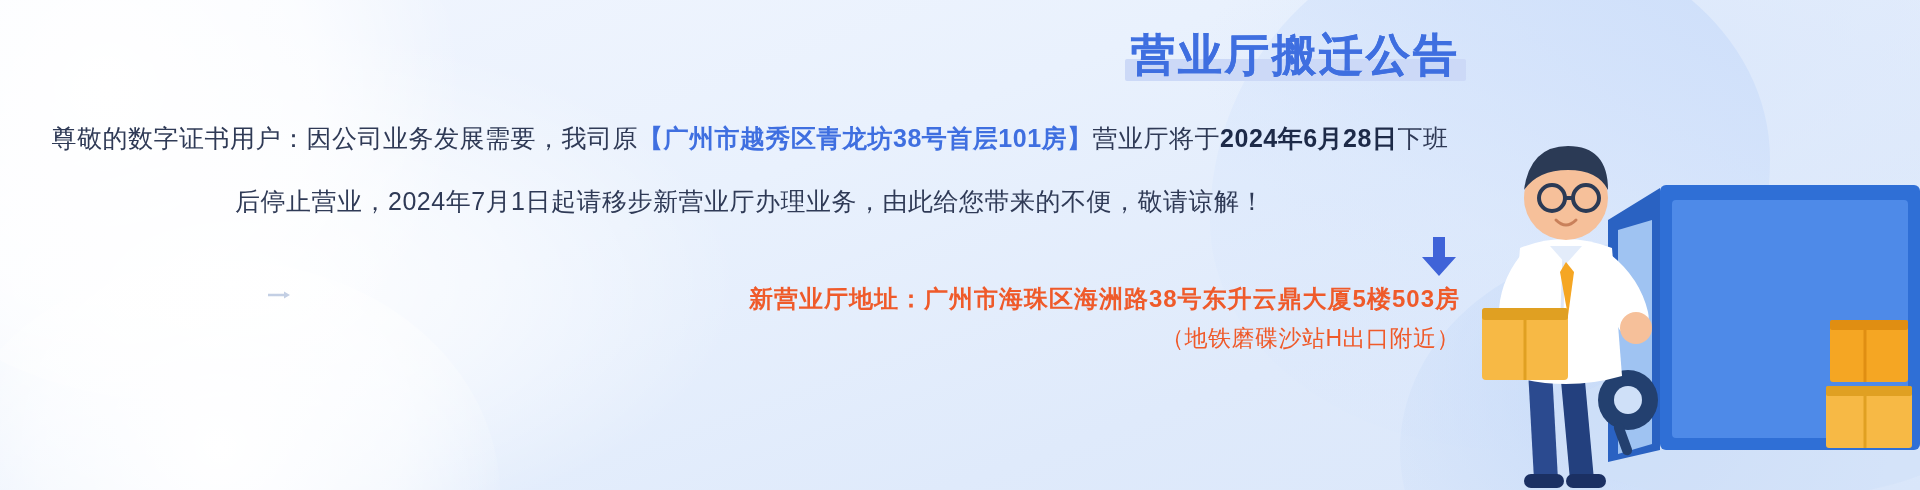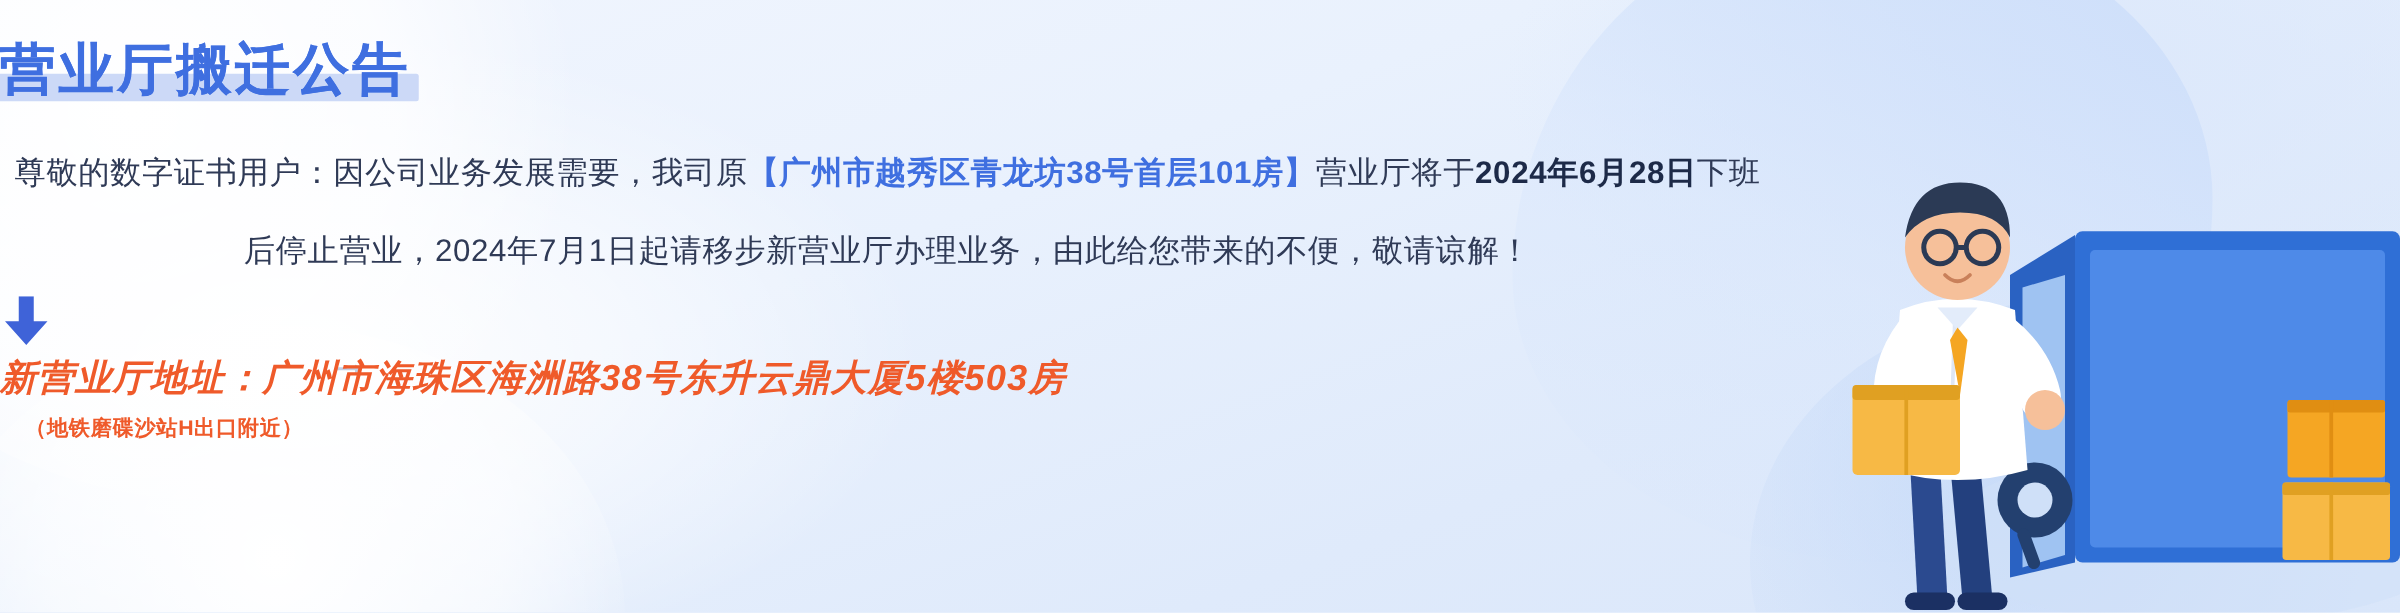--- a/index.html
+++ b/index.html
@@ -36,21 +36,21 @@
   }
   .swoosh2 {
     position:absolute; right:0px; bottom:-170px;
     width:520px; height:420px; border-radius:50%;
     background: radial-gradient(circle at 40% 35%, rgba(198,218,248,.85) 0%, rgba(210,227,250,0) 70%);
   }
 
   
   .content {
     position:absolute; left:0; top:0; width:1460px; height:490px;
-    display:flex; flex-direction:column; align-items:flex-start;
+    display:flex; flex-direction:column; align-items:flex-end;
     padding-top:26px;
   }
 
   
   .title-wrap { position:relative; display:inline-block; margin-bottom:22px; }
   .title-hl {
     position:absolute; left:-6px; right:-6px; bottom:4px; height:22px;
     background:#ccd9f7; border-radius:2px; z-index:0;
   }
   .title {
@@ -68,27 +68,26 @@
   .para .hl-blue { color:#3f6fe0; font-weight:bold; }
   .para .hl-bold { color:#1d2a48; font-weight:bold; }
 
   
   .arrow-row { height:40px; display:flex; align-items:center; justify-content:center; margin-top:4px; }
   .arrow-down { display:block; }
 
   
   .addr-main {
     margin-top:6px;
-    font-size:29px; font-weight:bold; color:#ef5a2a;
+    font-size:24px; font-weight:bold; color:#ef5a2a;
     letter-spacing:1px;
-    font-style:italic;
   }
   .addr-sub {
     margin-top:8px;
-    font-size:17px; font-weight:bold; color:#ef5a2a;
+    font-size:23px; font-weight:normal; color:#ef5a2a;
     letter-spacing:.5px;
     margin-left:20px;
   }
 
   
   .mini-arrow {
     position:absolute; left:268px; top:290px;
     width:26px; height:10px;
   }
 

